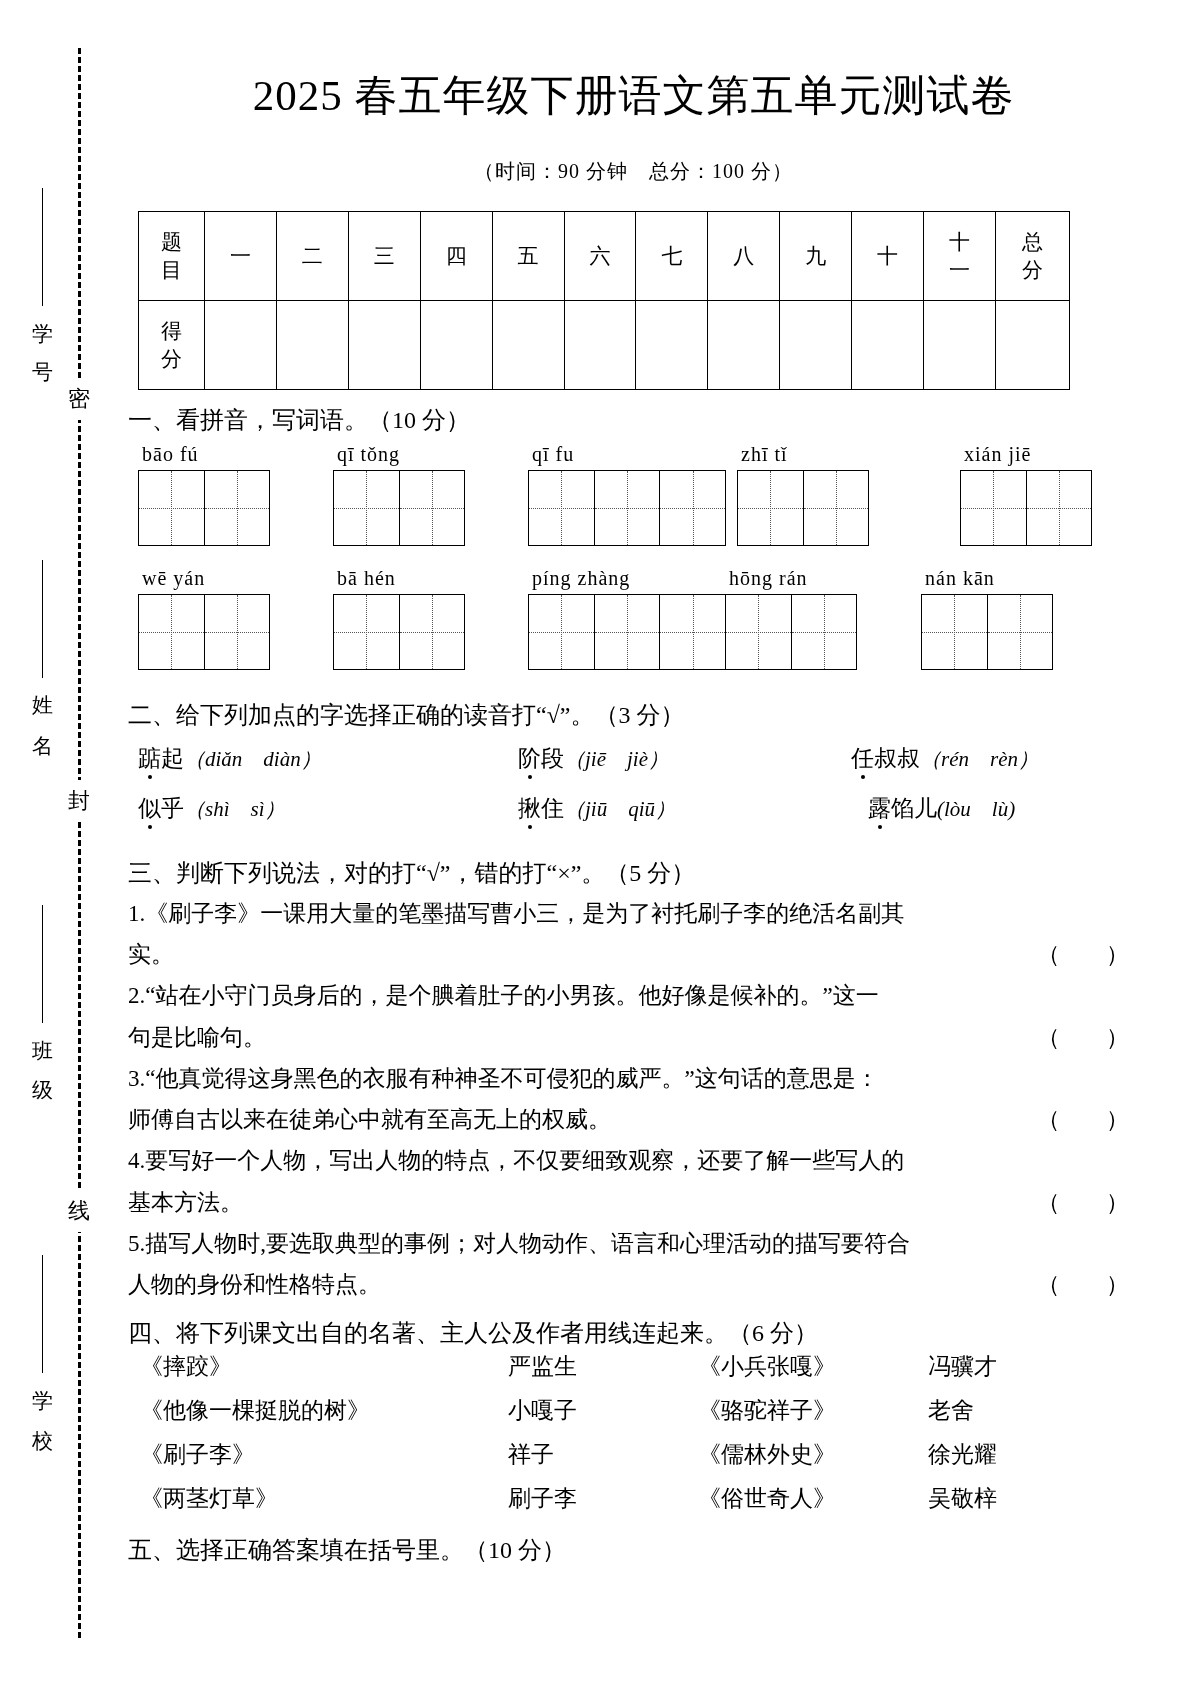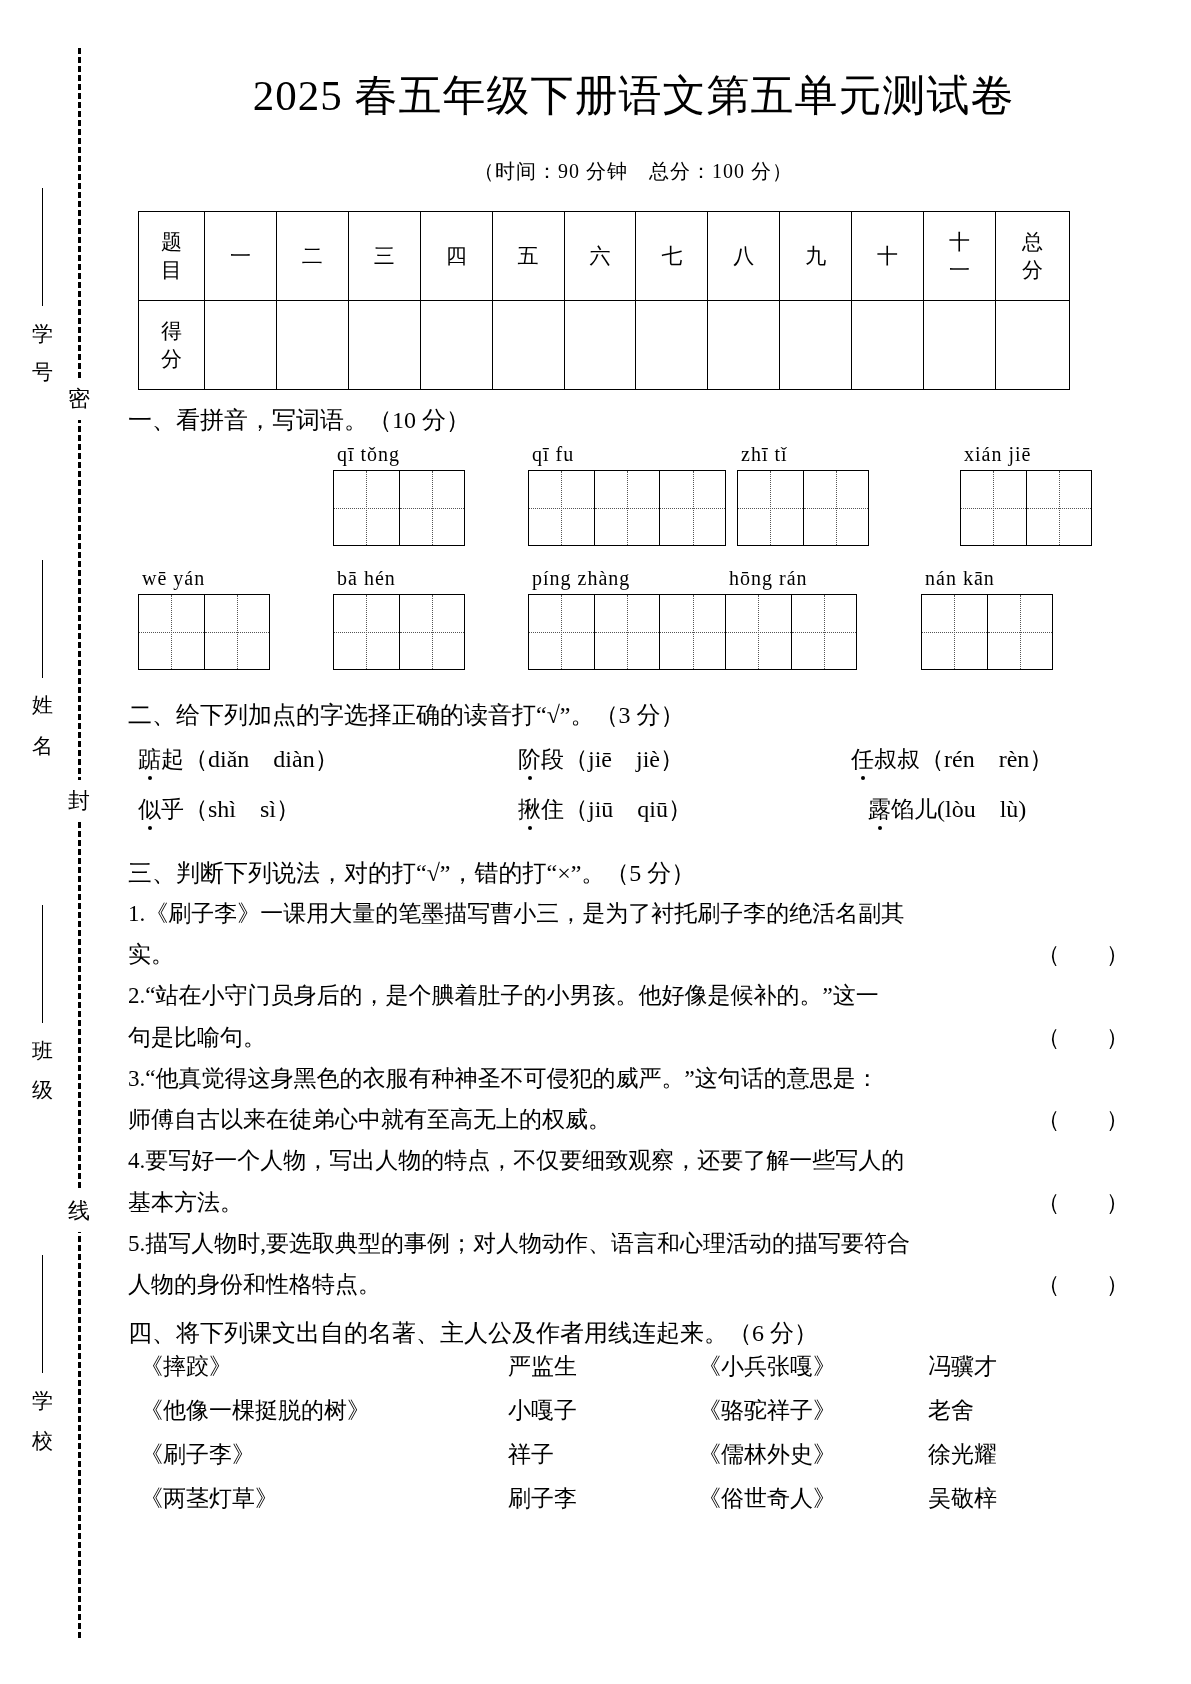--- a/index.html
+++ b/index.html
@@ -170,21 +170,21 @@
   }
   .dotted-char::after {
     content: "";
     position: absolute;
     left: 50%; bottom: -5px;
     width: 4px; height: 4px;
     margin-left: -2px;
     border-radius: 50%;
     background: #000;
   }
-  .py { font-family: "Liberation Serif", "DejaVu Serif", serif; font-size: 24px; }
+  .py { font-family: "Liberation Serif", "DejaVu Serif", serif; font-size: 21px; font-style: italic; }
 
   
   .match-row {
     position: relative;
     height: 44px;
     font-size: 23px;
   }
   .match-c1 { position: absolute; left: 12px; }
   .match-c2 { position: absolute; left: 380px; }
   .match-c3 { position: absolute; left: 570px; }
@@ -254,20 +254,27 @@
         <td></td>
         <td></td>
         <td class="totcol"></td>
       </tr>
     </tbody>
   </table>
 
   <div class="sec-h">一、看拼音，写词语。（10 分）</div>
 
   <div class="pinyin-row">
+    <div class="pinyin-item" style="left:10px;">
+      <div class="pinyin-text">bāo fú</div>
+      <div class="tzg">
+        <div class="cell"></div>
+        <div class="cell"></div>
+      </div>
+    </div>
     <div class="pinyin-item" style="left:205px;">
       <div class="pinyin-text">qī tǒng</div>
       <div class="tzg">
         <div class="cell"></div>
         <div class="cell"></div>
       </div>
     </div>
     <div class="pinyin-item" style="left:400px;">
       <div class="pinyin-text">qī fu</div>
       <div class="tzg w3">
@@ -409,14 +416,15 @@
     <span class="match-c3">《儒林外史》</span>
     <span class="match-c4">徐光耀</span>
   </div>
   <div class="match-row">
     <span class="match-c1">《两茎灯草》</span>
     <span class="match-c2">刷子李</span>
     <span class="match-c3">《俗世奇人》</span>
     <span class="match-c4">吴敬梓</span>
   </div>
 
+  <div class="sec-h" style="margin-top:6px;">五、选择正确答案填在括号里。（10 分）</div>
 
 </div>
 
 </body></html>

